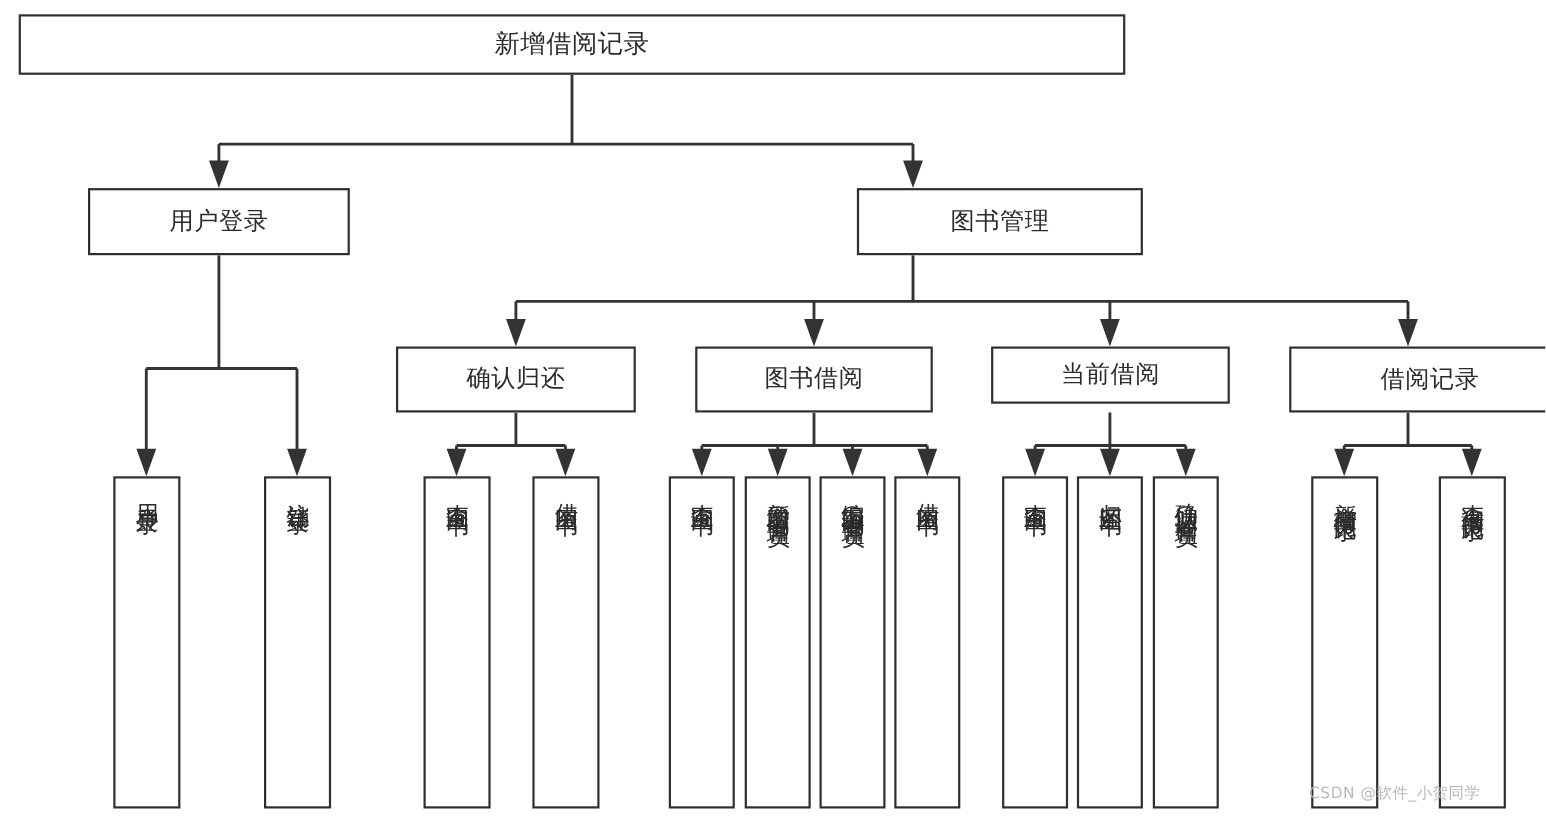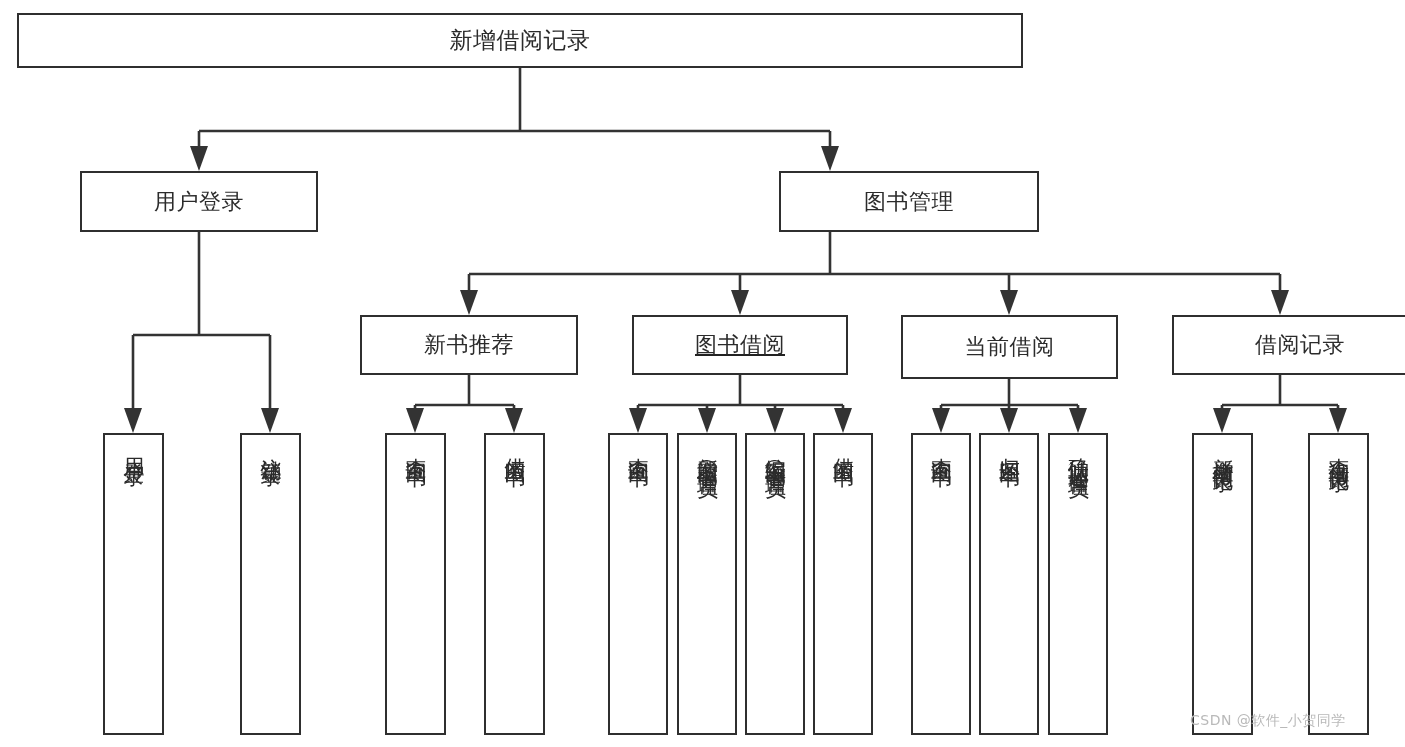--- a/index.html
+++ b/index.html
@@ -162,26 +162,26 @@
   </div>
 
   <div class="node h" style="left:80px; top:171px; width:238px; height:61px;">
     <span class="node-label">用户登录</span>
   </div>
   <div class="node h" style="left:731px; top:171px; width:260px; height:61px;margin-left:48px;">
     <span class="node-label">图书管理</span>
   </div>
 
   <div class="node h" style="left:360px; top:315px; width:218px; height:60px;">
-    <span class="node-label">新书推荐</span>
-  </div>
-  <div class="node h" style="left:632px; top:315px; width:216px; height:60px;text-decoration:underline;">
+    <span class="node-label">确认归还</span>
+  </div>
+  <div class="node h" style="left:632px; top:315px; width:216px; height:60px;">
     <span class="node-label">图书借阅</span>
   </div>
-  <div class="node h" style="left:901px; top:315px; width:217px; height:64px;">
+  <div class="node h" style="left:901px; top:315px; width:217px; height:52px;">
     <span class="node-label">当前借阅</span>
   </div>
   <div class="node h" style="left:1172px; top:315px; width:256px; height:60px;font-family:Liberation Serif, serif;">
     <span class="node-label">借阅记录</span>
   </div>
 
   <div class="node v" style="left:103px; top:433px; width:61px; height:302px;">
     <span class="node-label">用户登录</span>
   </div>
   <div class="node v" style="left:240px; top:433px; width:61px; height:302px;">

